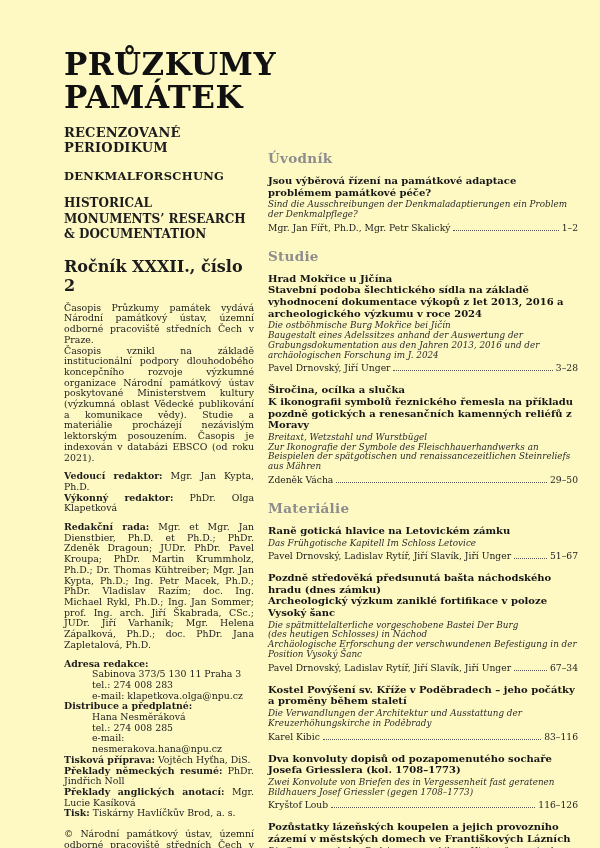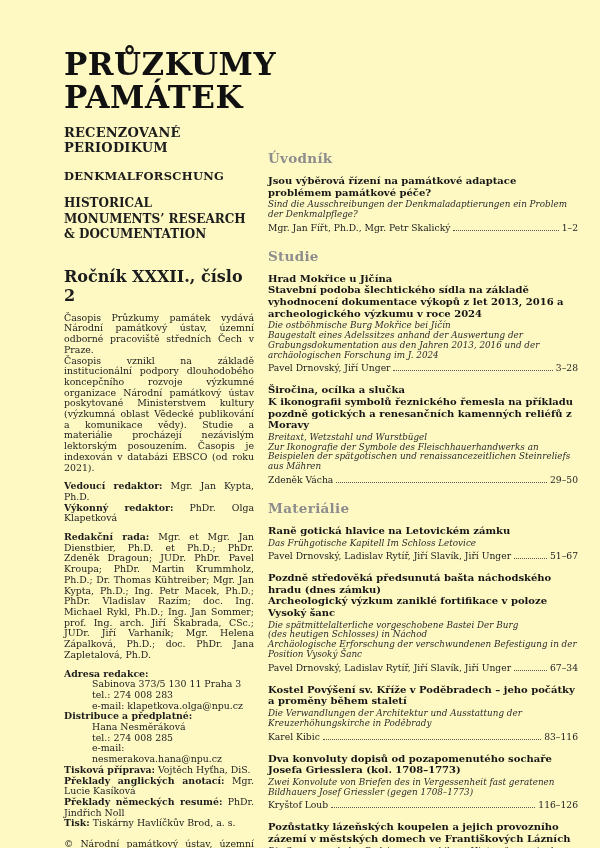--- a/index.html
+++ b/index.html
@@ -4,21 +4,21 @@
 <style>
   html,body{margin:0;padding:0;background:#e8e8e8;}
   .page{position:relative;width:600px;height:848px;background:#fef9c3;overflow:hidden;
         font-family:"DejaVu Serif","Liberation Serif",serif;color:#1c1c1c;}
   
   .left-col{position:absolute;left:64px;top:48px;width:190px;}
   .title{font-weight:bold;font-size:31px;line-height:1.08;letter-spacing:0.5px;color:#111;}
   .reviewed{font-weight:bold;font-size:13px;margin-top:10px;letter-spacing:0.2px;}
   .denkmal{font-weight:bold;font-size:11.5px;margin-top:14px;letter-spacing:0.3px;}
   .english{font-weight:bold;font-size:12px;line-height:1.3;margin-top:13px;}
-  .volume{font-weight:bold;font-size:16px;margin-top:24px;}
+  .volume{font-weight:bold;font-size:16px;margin-top:14px;}
   .website{font-weight:bold;font-size:10.5px;margin-top:3px;}
   .small{font-size:9.4px;line-height:10.7px;text-align:justify;margin:0;}
   .blk{margin-top:8px;}
   .tight{margin-top:0;}
   .indent{padding-left:28px;text-align:left;}
   .left-col b{font-weight:bold;}
   .credits{margin-top:10px;}
   
   .right-col{position:absolute;left:268px;top:150px;width:310px;}
   .toc-heading{font-weight:bold;font-size:13.5px;color:#8d8d8d;letter-spacing:0.3px;margin:15px 0 9px 0;}
@@ -57,22 +57,22 @@
     <p class="small tight indent">Sabinova 373/5  130 11 Praha 3</p>
     <p class="small tight indent">tel.: 274 008 283</p>
     <p class="small tight indent">e-mail: klapetkova.olga@npu.cz</p>
 
     <p class="small tight"><b>Distribuce a předplatné:</b></p>
     <p class="small tight indent">Hana Nesměráková</p>
     <p class="small tight indent">tel.: 274 008 285</p>
     <p class="small tight indent">e-mail: nesmerakova.hana@npu.cz</p>
 
     <p class="small tight"><b>Tisková příprava:</b> <span>Vojtěch Hyťha, DiS.</span></p>
+    <p class="small tight"><b>Překlady německých resumé:</b> <span>PhDr. Jindřich Noll</span></p>
     <p class="small tight"><b>Překlady anglických anotací:</b> <span>Mgr. Lucie Kasíková</span></p>
-    <p class="small tight"><b>Překlady německých resumé:</b> <span>PhDr. Jindřich Noll</span></p>
     <p class="small tight"><b>Tisk:</b> <span>Tiskárny Havlíčkův Brod, a. s.</span></p>
 
     <p class="small credits">© Národní památkový ústav, územní odborné pracoviště středních Čech v Praze, 2025</p>
 
   </div>
 
   <div class="right-col">
 
     <div class="toc-heading first">Úvodník</div>
     <div class="toc-item">

